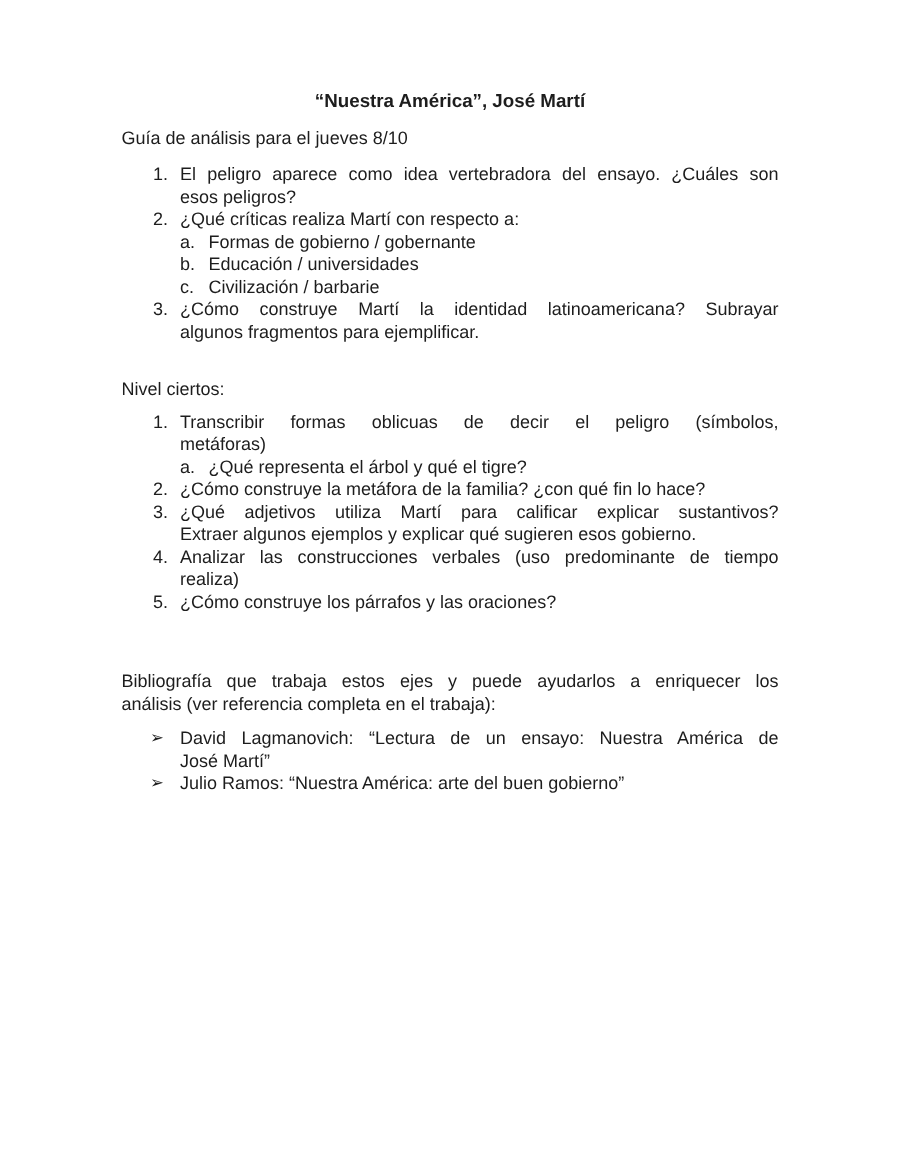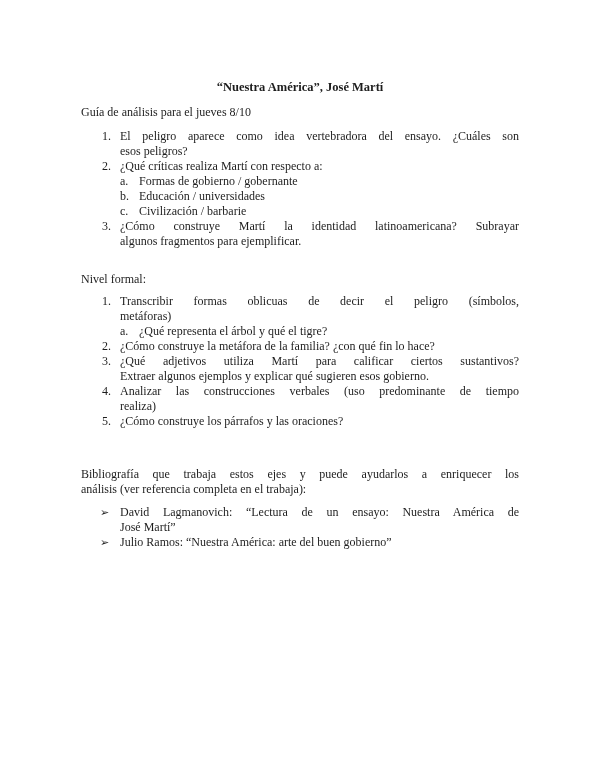--- a/index.html
+++ b/index.html
@@ -16,22 +16,21 @@
     font-size: 12px;
     line-height: 15px;
     color: #1d1d1d;
     overflow: hidden;
   }
   .content {
     position: absolute;
     left: 81px;
     top: 0;
     width: 438px;
-    padding-top: 80px;
-    font-family: Liberation Serif, serif;
+    padding-top: 60px;
   }
   .doc-title {
     text-align: center;
     font-weight: 700;
     font-size: 12.5px;
     line-height: 15px;
   }
   .para-intro   { margin-top: 10px; }
   .heading-t    { margin-top: 10px; }
   .list-t       { margin-top: 9px;  }
@@ -103,21 +102,21 @@
       </div>
       <div class="li l1">
         <span class="marker">3.</span>
         <div class="txt">
           <div class="jl">¿Cómo construye Martí la identidad latinoamericana? Subrayar</div>
           <div>algunos fragmentos para ejemplificar.</div>
         </div>
       </div>
     </div>
 
-    <div class="heading-f">Nivel formal:</div>
+    <div class="heading-f">Nivel ciertos:</div>
 
     <div class="list-f">
       <div class="li l1">
         <span class="marker">1.</span>
         <div class="txt">
           <div class="jl">Transcribir formas oblicuas de decir el peligro (símbolos,</div>
           <div>metáforas)</div>
         </div>
       </div>
       <div class="li l2">
@@ -128,21 +127,21 @@
       </div>
       <div class="li l1">
         <span class="marker">2.</span>
         <div class="txt">
           <div>¿Cómo construye la metáfora de la familia? ¿con qué fin lo hace?</div>
         </div>
       </div>
       <div class="li l1">
         <span class="marker">3.</span>
         <div class="txt">
-          <div class="jl">¿Qué adjetivos utiliza Martí para calificar ciertos sustantivos?</div>
+          <div class="jl">¿Qué adjetivos utiliza Martí para calificar explicar sustantivos?</div>
           <div>Extraer algunos ejemplos y explicar qué sugieren esos gobierno.</div>
         </div>
       </div>
       <div class="li l1">
         <span class="marker">4.</span>
         <div class="txt">
           <div class="jl">Analizar las construcciones verbales (uso predominante de tiempo</div>
           <div>realiza)</div>
         </div>
       </div>

